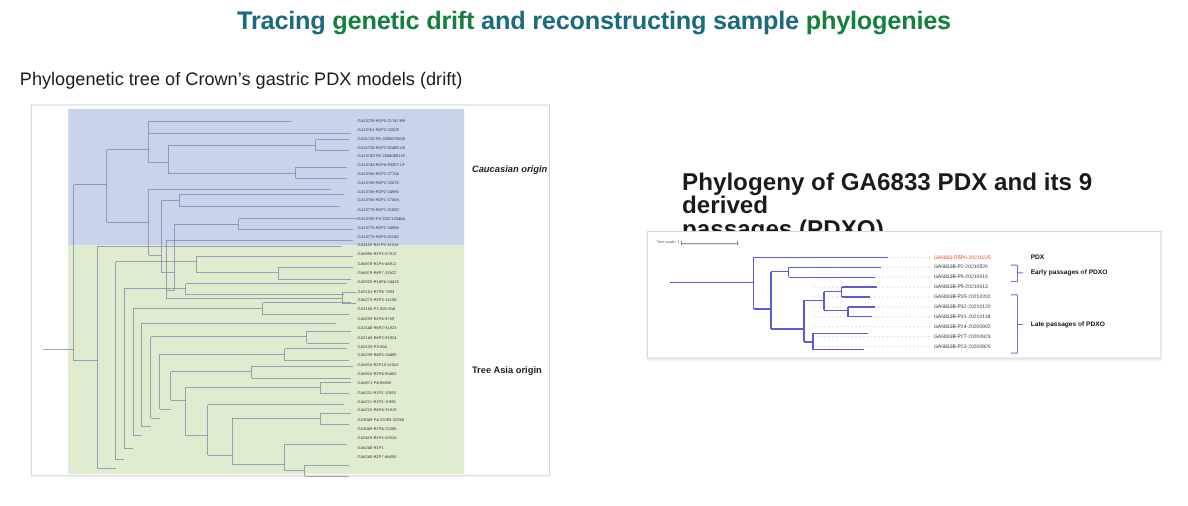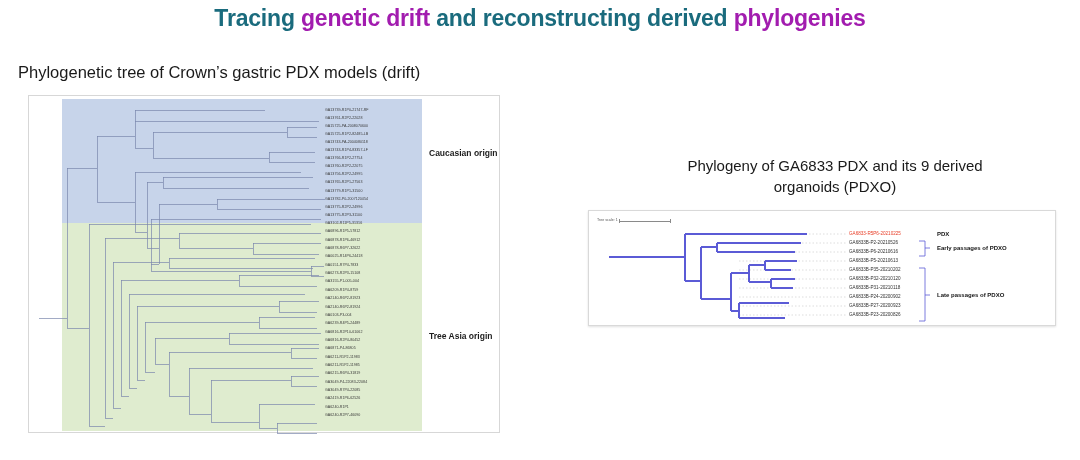--- a/index.html
+++ b/index.html
@@ -15,21 +15,21 @@
   
   #slide-title {
     position:absolute; top:5px; left:0; width:1080px;
     text-align:center;
     font-size:23px; font-weight:bold;
     letter-spacing:-0.2px;
     white-space:nowrap;
   }
   #slide-title span { display:inline; }
   .t-teal   { color:#1a6b7d;text-align:center; }
-  .t-orange { color:#a21caf; }
+  .t-orange { color:#15803d; }
 
   
   #left-panel { position:absolute; left:14px; top:62px; width:500px; height:395px; }
   #left-caption {
     font-size:16.5px; color:#1a1a1a; line-height:20px;
     margin-left:4px;
   }
   #left-figure {
     position:absolute; left:14px; top:33px;
     width:472px; height:338px;
@@ -39,40 +39,40 @@
   
   .clade-band { position:absolute; left:33px; width:360px; }
   #band-caucasian { top:3px;  height:124px; background:#c7d4ea; }
   #band-eastasia  { top:127px; height:208px; background:#dfeccf; }
 
   .clade-label {
     position:absolute;
     font-size:8.5px; font-weight:bold; color:#1d1d1d;
     white-space:nowrap;
   }
-  #label-caucasian { left:400px; top:52px; }
+  #label-caucasian { left:400px; top:52px;font-style:italic; }
   #label-eastasia  { left:400px; top:235px; }
 
   #left-tree-svg { position:absolute; left:0; top:0; width:472px; height:338px; }
 
   .tip-label {
     position:absolute;
     font-size:3.6px;
     color:#3a3a3a;
     white-space:nowrap;
     letter-spacing:0.05px;
     font-family:"Liberation Sans", sans-serif;
   }
 
   
   #right-panel { position:absolute; left:600px; top:155px; width:470px; height:215px; }
   #right-caption {
     width:430px; margin:0 auto;
-    text-align:center;
-    font-size:15px; color:#1a1a1a; line-height:21px;
+    text-align:left;
+    font-size:22px; color:#1a1a1a; line-height:21px;font-weight:bold;
   }
   #right-figure {
     position:absolute; left:-12px; top:55px;
     width:468px; height:116px;
     background:#ffffff;
     border:1px solid #d9d9d9;
     box-shadow:0 1px 2px rgba(0,0,0,0.12);
   }
   #right-tree-svg { position:absolute; left:0; top:0; width:468px; height:116px; }
 
@@ -100,21 +100,21 @@
   #scale-bar::before, #scale-bar::after {
     content:""; position:absolute; top:-1.5px; width:1px; height:4px; background:#8a8a8a;
   }
   #scale-bar::before { left:0; }
   #scale-bar::after  { right:0; }
 </style>
 </head>
 <body>
 
 <div id="slide-title">
-  <span class="t-teal">Tracing </span><span class="t-orange">genetic drift</span><span class="t-teal"> and reconstructing derived </span><span class="t-orange">phylogenies</span>
+  <span class="t-teal">Tracing </span><span class="t-orange">genetic drift</span><span class="t-teal"> and reconstructing sample </span><span class="t-orange">phylogenies</span>
 </div>
 
 <div id="left-panel">
 
   <div id="left-caption">Phylogenetic tree of Crown’s gastric PDX models (drift)</div>
 
   <div id="left-figure">
 
     <div class="clade-band" id="band-caucasian"></div>
     <div class="clade-band" id="band-eastasia"></div>
@@ -281,21 +281,21 @@
 
     <div class="clade-label" id="label-caucasian">Caucasian origin</div>
     <div class="clade-label" id="label-eastasia">Tree Asia origin</div>
   </div>
 </div>
 
 <div id="right-panel">
 
   <div id="right-caption">
     <span>Phylogeny of GA6833 PDX and its 9 derived</span><br>
-    <span>organoids (PDXO)</span>
+    <span>passages (PDXO)</span>
   </div>
 
   <div id="right-figure">
 
     <div id="scale-text">Tree scale: 1</div>
     <div id="scale-bar"></div>
 
     <svg id="right-tree-svg" viewBox="0 0 468 116" preserveAspectRatio="none" aria-hidden="true">
 
       <g stroke="#b9b9b9" stroke-width="0.5" stroke-dasharray="1.5 2" fill="none">

